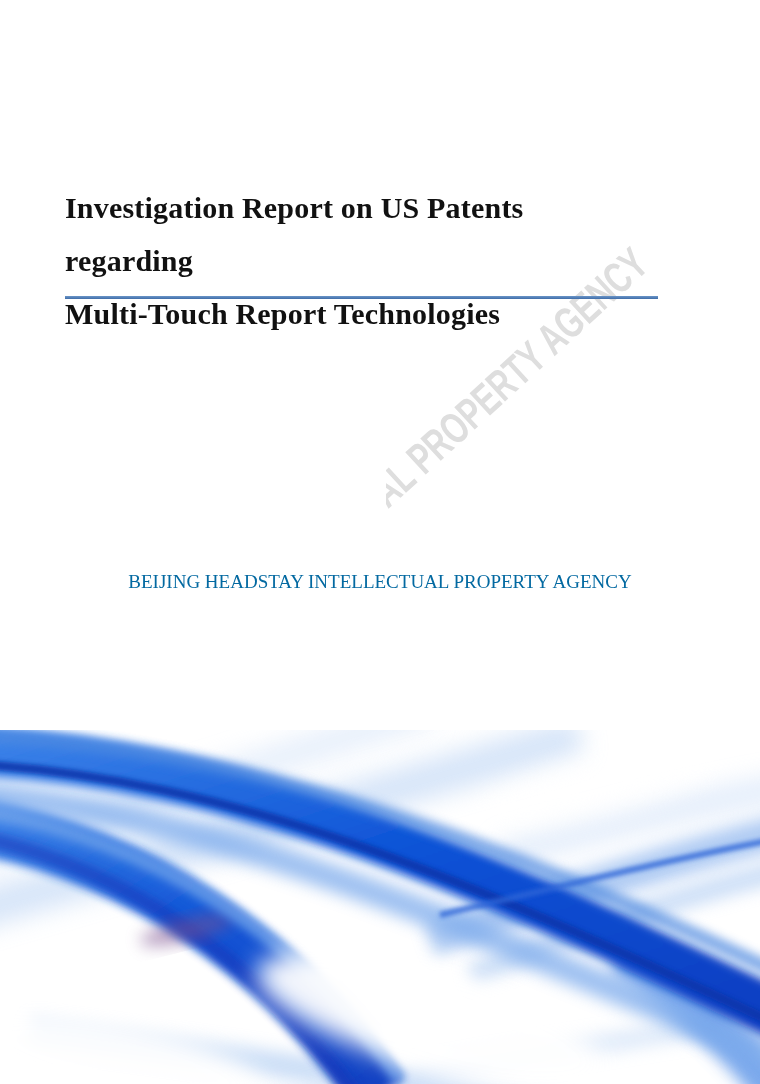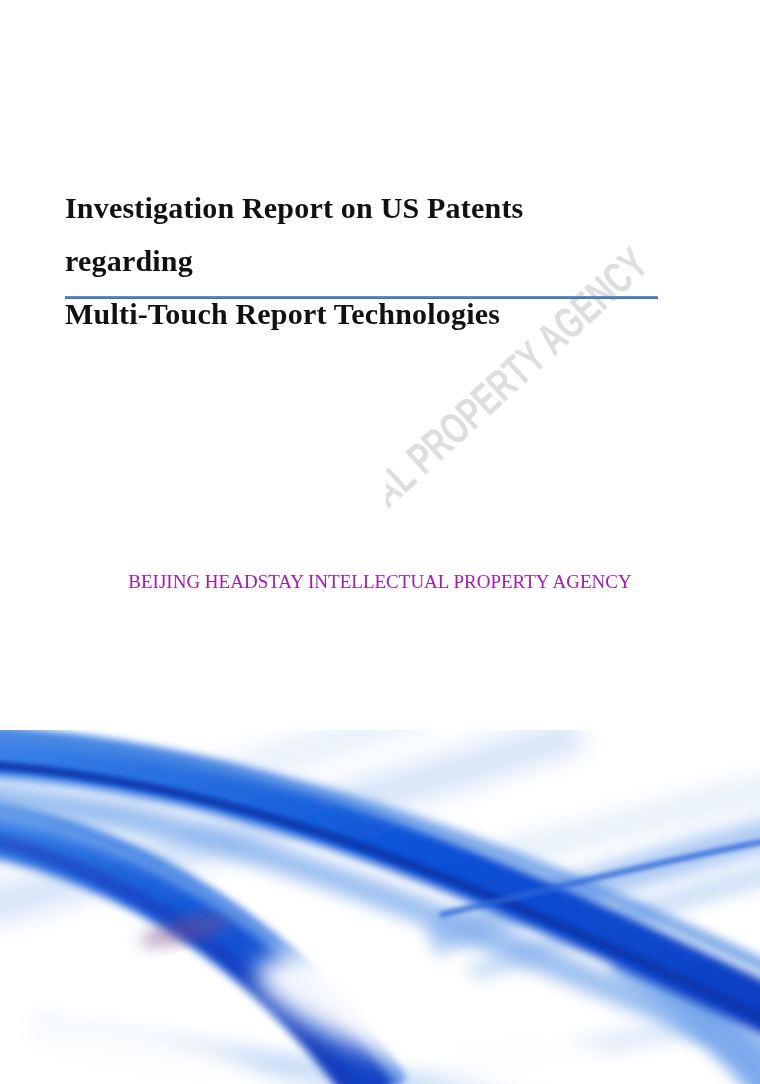--- a/index.html
+++ b/index.html
@@ -49,21 +49,21 @@
     width: 593px; height: 3px;
     background: linear-gradient(#6b95c8, #3f6da8);
   }
 
   .agency-line {
     position: absolute;
     left: 0; right: 0; top: 570px;
     text-align: center;
     font-size: 19px;
     line-height: 24px;
-    color: #a21caf;
+    color: #0369a1;
   }
 
   .wave {
     position: absolute;
     left: 0; top: 730px;
     width: 760px; height: 354px;
     display: block;
   }
 </style>
 </head>

